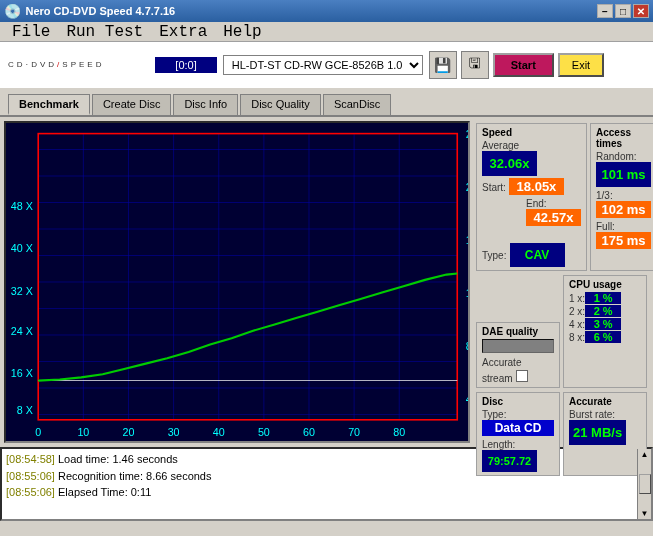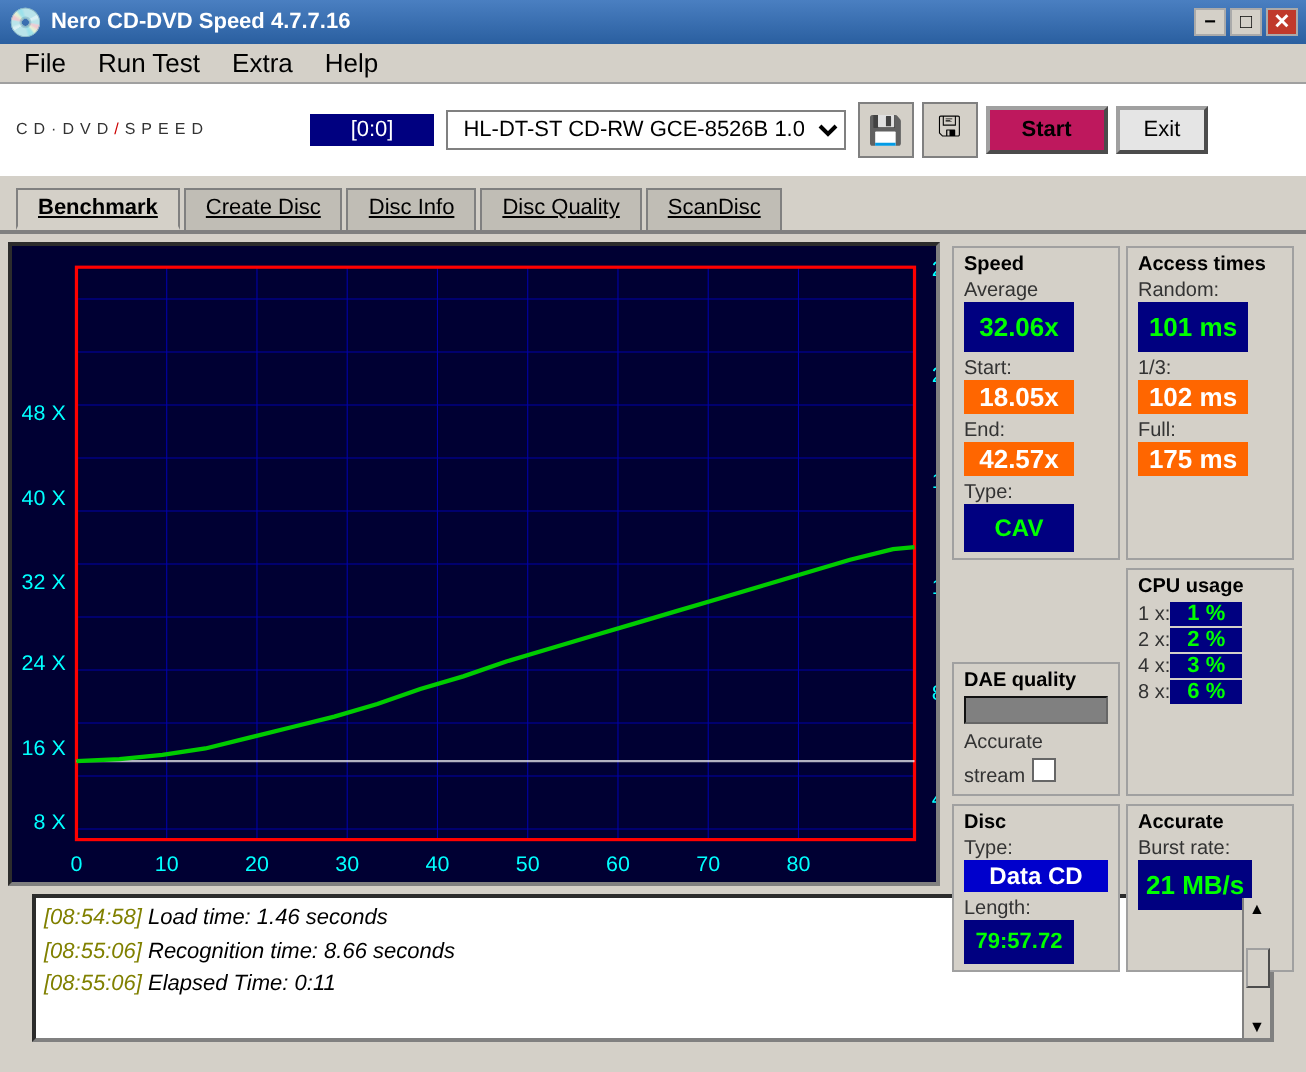--- a/index.html
+++ b/index.html
@@ -31,21 +31,22 @@
       background: #d4d0c8;
       height: 20px;
       display: flex;
       align-items: center;
       padding: 0 4px;
       border-bottom: 1px solid #a0a0a0;
     }
     .menu-item {
       padding: 2px 8px;
       cursor: pointer;
-      font-size: 13px;
+      font-size: 16px;
+      font-family: Liberation Mono, monospace;
     }
 
     
     .logo-bar {
       background: white;
       height: 48px;
       display: flex;
       align-items: center;
       padding: 4px 8px;
       border-bottom: 2px solid #d4d0c8;
@@ -65,35 +66,35 @@
     .tool-btn {
       width: 28px; height: 28px; background: #d4d0c8;
       border: 1px solid #808080; display: flex; align-items: center; justify-content: center;
       cursor: pointer; font-size: 14px;
     }
     .start-btn {
       background: #be185d; border: 2px outset #a0a0a0;
       padding: 4px 16px; font-size: 11px; cursor: pointer; font-weight: bold;
     }
     .exit-btn {
-      background: #e5e5e5; border: 2px outset #a0a0a0;
+      background: #fde047; border: 2px outset #a0a0a0;
       padding: 4px 12px; font-size: 11px; cursor: pointer;
     }
 
     
     .tab-bar {
       background: #d4d0c8;
       display: flex;
       padding: 4px 8px 0;
       border-bottom: 2px solid #808080;
     }
     .tab {
       padding: 3px 10px; background: #c0bdb5;
       border: 1px solid #808080; border-bottom: none;
-      cursor: pointer; margin-right: 2px; font-size: 11px; text-decoration: underline;
+      cursor: pointer; margin-right: 2px; font-size: 11px;
     }
     .tab.active {
       background: #d4d0c8; font-weight: bold; border-bottom: 2px solid #d4d0c8;
     }
 
     
     .main-content {
       display: flex;
       height: 330px;
       background: #d4d0c8;
@@ -285,25 +286,25 @@
     <div style="display:flex;gap:3px;">
 
       <div class="panel-section" style="flex:1;">
         <div class="section-title">Speed</div>
         <div class="small-label">Average</div>
         <div class="value-highlight">32.06x</div>
         <div style="margin-top:2px;">
           <span class="small-label">Start:</span>
           <div class="value-orange">18.05x</div>
         </div>
-        <div style="margin-top:2px;">
+        <div style="margin-top:2px;margin-left:44px;">
           <span class="small-label">End:</span>
           <div class="value-orange">42.57x</div>
         </div>
-        <div style="margin-top:2px;">
+        <div style="margin-top:17px;">
           <span class="small-label">Type:</span>
           <div class="value-highlight" style="font-size:12px;">CAV</div>
         </div>
       </div>
 
       <div class="panel-section" style="flex:1;">
         <div class="section-title">Access times</div>
         <div class="small-label">Random:</div>
         <div class="value-highlight">101 ms</div>
         <div style="margin-top:2px;">
@@ -367,21 +368,21 @@
       <div class="panel-section" style="flex:1;">
         <div class="section-title">Accurate</div>
         <div class="small-label">Burst rate:</div>
         <div class="value-highlight">21 MB/s</div>
       </div>
     </div>
 
   </div>
 </div>
 
-<div style="margin:0 16px 4px;display:flex;border:2px inset #808080;height:74px;background:white;font-style:italic;">
+<div style="margin:0 0 4px;display:flex;border:2px inset #808080;height:74px;background:white;">
   <div style="flex:1;overflow-y:hidden;padding:2px 4px;">
     <div class="log-line">
       <span class="log-time">[08:54:58]</span>
       <span>Load time: 1.46 seconds</span>
     </div>
     <div class="log-line">
       <span class="log-time">[08:55:06]</span>
       <span>Recognition time: 8.66 seconds</span>
     </div>
     <div class="log-line">

